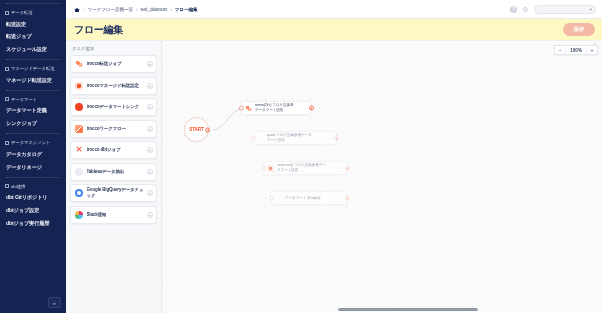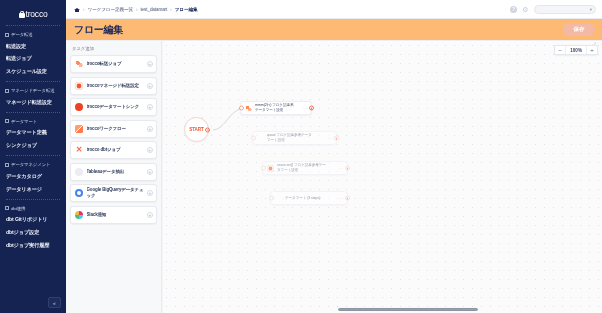--- a/index.html
+++ b/index.html
@@ -61,21 +61,21 @@
   }
   .collapse-btn {
     position: absolute; left: 48px; bottom: 5px;
     width: 13px; height: 11px;
     background: #1d2c5e; border: 1px solid #33406d; border-radius: 2px;
     display: flex; align-items: center; justify-content: center;
     color: #b9c1da; font-size: 5px;
   }
 
   
-  .right { flex: 1 1 auto; height: 313px; display: flex; flex-direction: column; background: #fdba74; }
+  .right { flex: 1 1 auto; height: 313px; display: flex; flex-direction: column; background: #fef9c3; }
 
   .topbar {
     height: 19px; flex: 0 0 19px;
     border-bottom: 1px solid #e8eaf0;
     display: flex; align-items: center;
     padding: 0 6px 0 8px;
     background: #fff;
   }
   .breadcrumb { display: flex; align-items: center; gap: 3px; flex: 1 1 auto; }
   .home-icon { width: 6px; height: 6px; position: relative; flex: 0 0 6px; }
@@ -241,27 +241,20 @@
     position: absolute; left: 0; top: 0; width: 1px; height: 100%;
     background: linear-gradient(to right, rgba(20,30,70,0.05), transparent);
   }
 </style>
 </head>
 <body>
 
 <div id="app">
 
   <div class="sidebar">
-    <div class="brand">
-      <span class="brand-lock">
-        <span class="bow"></span>
-          <span class="body"></span>
-      </span>
-      <span class="brand-name">trocco</span>
-    </div>
 
     <div class="nav">
       <div class="nav-sep"></div>
 
       <div class="nav-group-head">
         <span class="nav-group-icon"></span>
         <span>データ転送</span>
       </div>
       <div class="nav-item">転送設定</div>
       <div class="nav-item">転送ジョブ</div>

